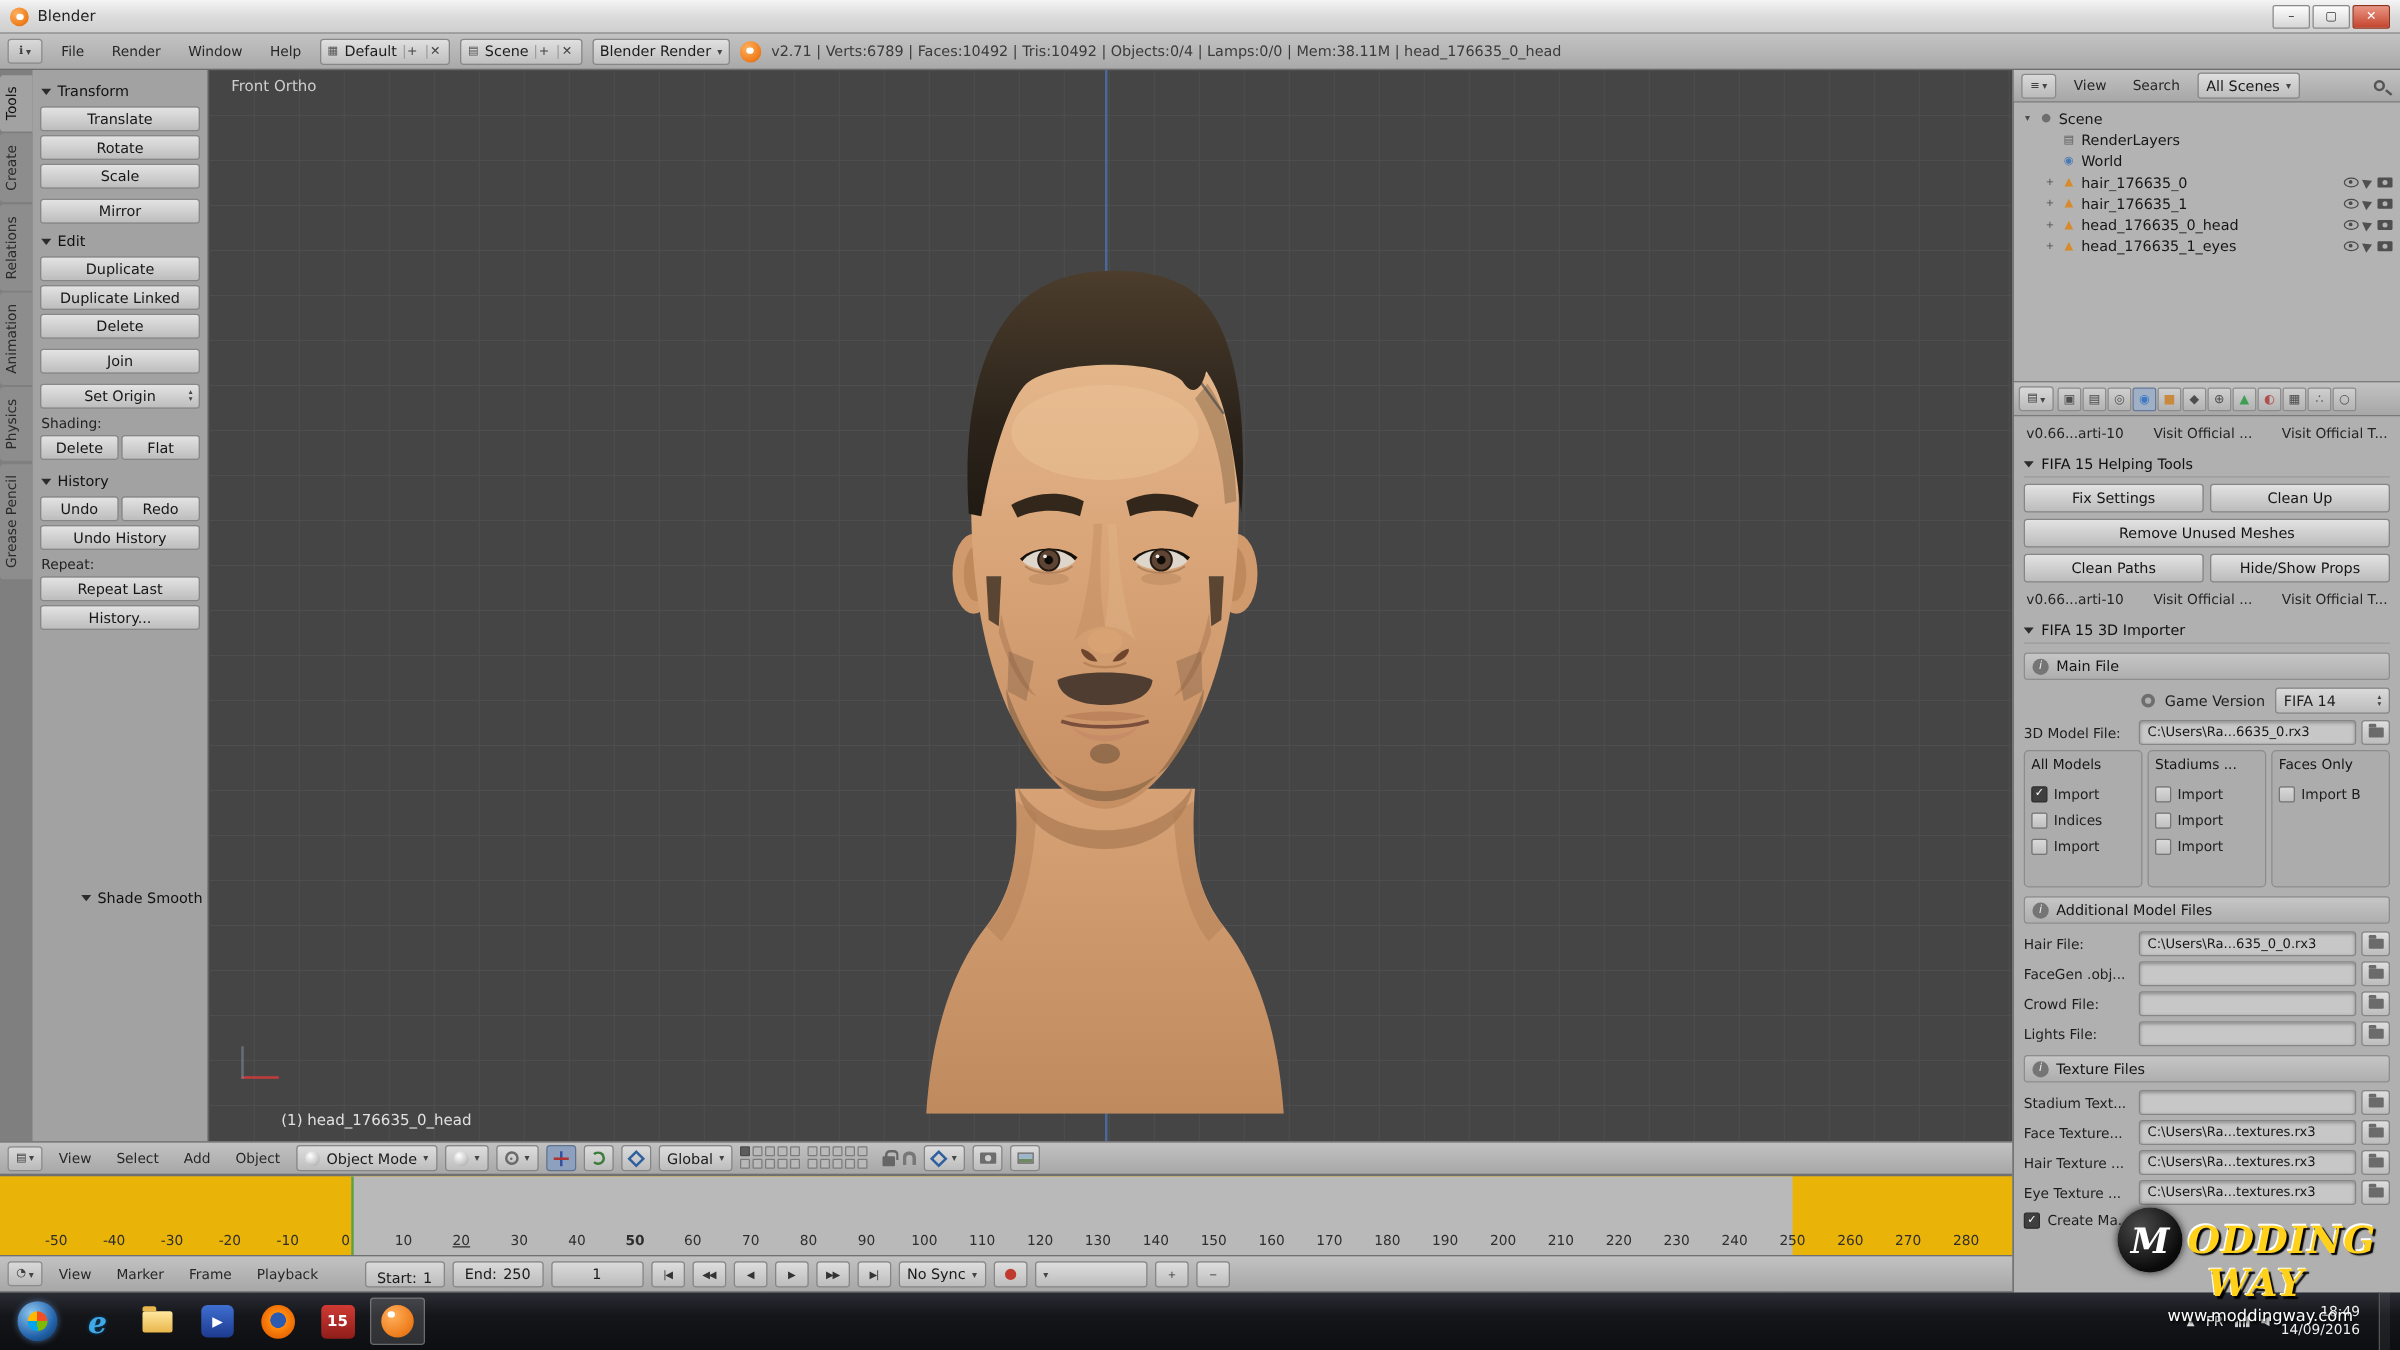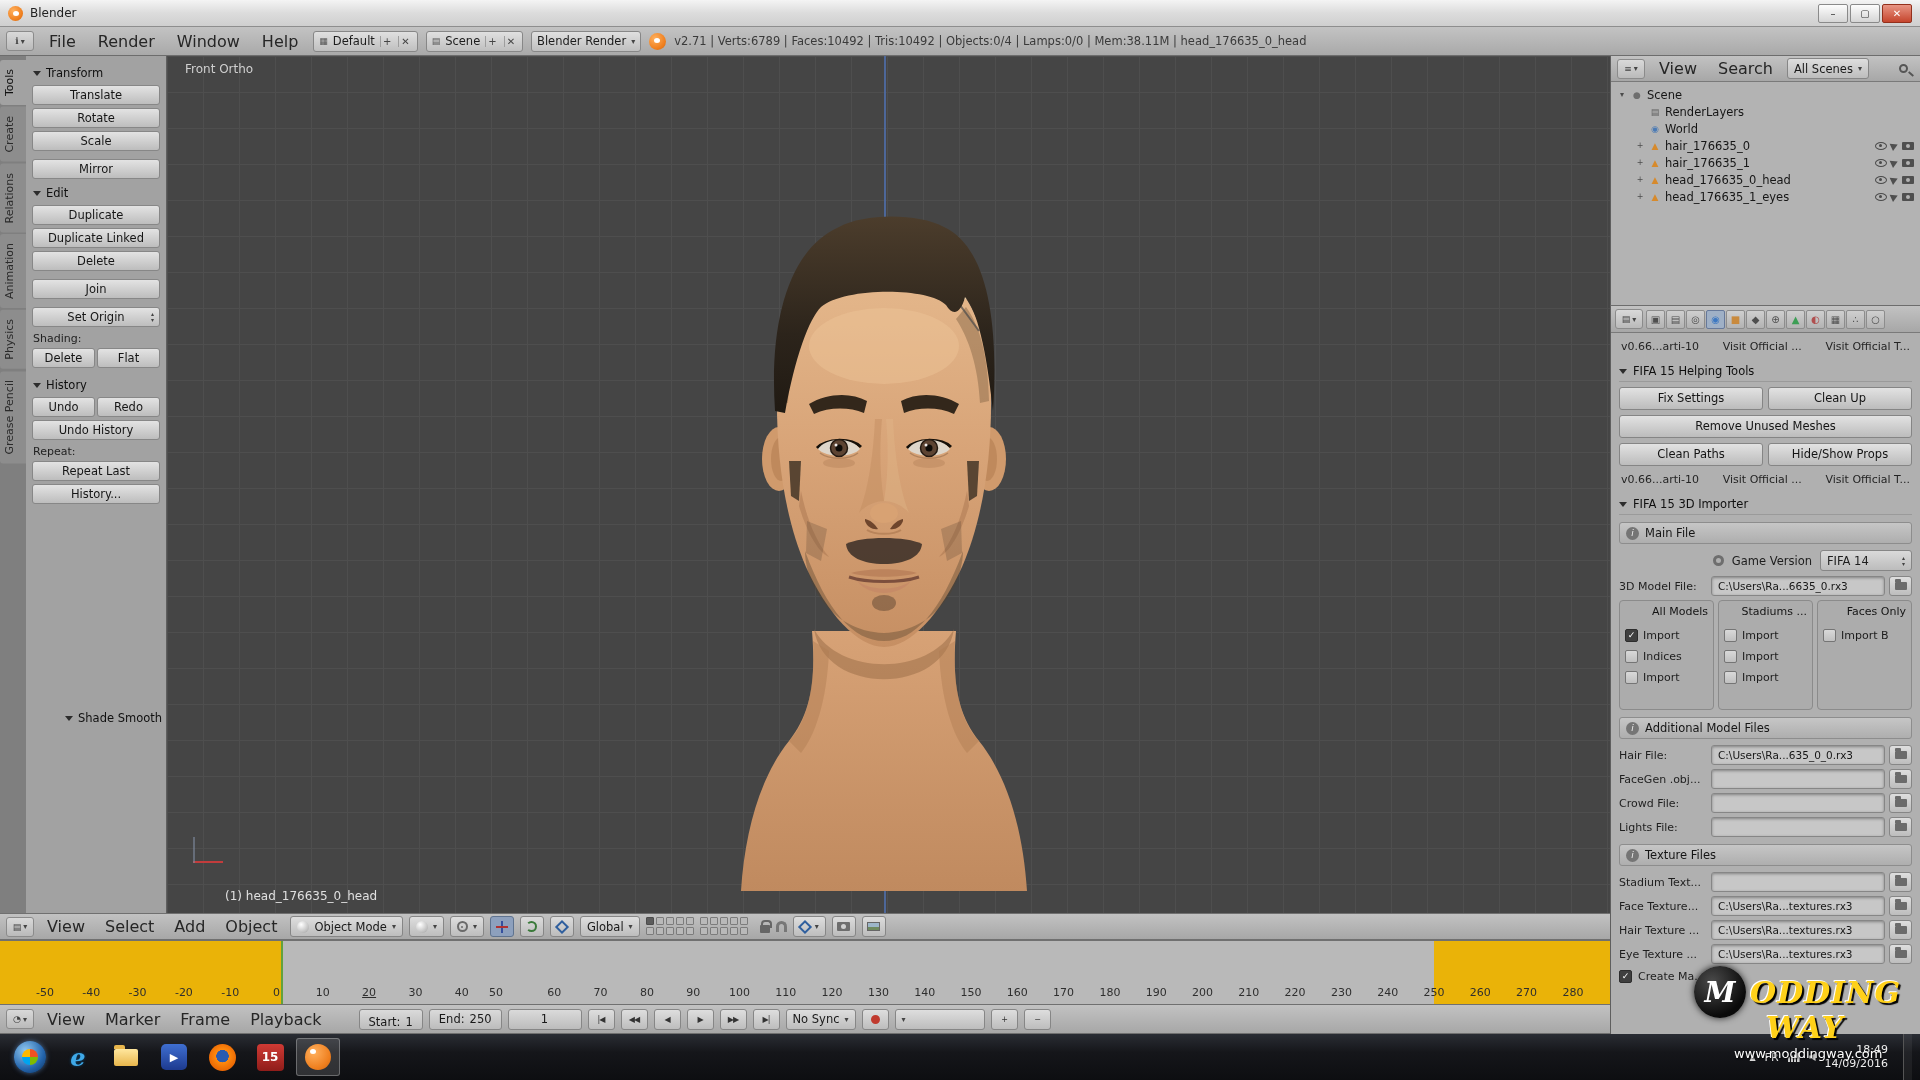--- a/index.html
+++ b/index.html
@@ -9,21 +9,21 @@
 
 
 .titlebar{position:absolute;left:0;top:0;right:0;height:27px;background:linear-gradient(#f4f4f4,#dcdcdc 50%,#cfcfcf);border-bottom:1px solid #8e8e8e;display:flex;align-items:center;gap:7px;padding:0 8px}
 .wtitle{font-size:12px;color:#222}
 .caps{margin-left:auto;display:flex;gap:2px}
 .cap{width:30px;height:19px;border:1px solid #8a8a8a;border-radius:2px;background:linear-gradient(#fdfdfd,#d5d5d5);display:flex;align-items:center;justify-content:center;font-size:10px;color:#333}
 .cap.close{background:linear-gradient(#e89584,#c5452d);border-color:#93301c;color:#fff}
 
 
 .infobar{position:absolute;left:0;top:27px;right:0;height:29px;background:linear-gradient(#c3c3c3,#a9a9a9);border-bottom:1px solid #6d6d6d;display:flex;align-items:center;gap:8px;padding:0 6px}
-.menu{padding:0 7px;font-size:16px;color:#262626;cursor:default}
+.menu{padding:0 7px;font-size:11px;color:#262626;cursor:default}
 .ebtn{height:20px;min-width:28px;border:1px solid #8b8b8b;border-radius:3px;background:linear-gradient(#d9d9d9,#bababa);display:flex;align-items:center;justify-content:center;gap:2px;font-size:9px;color:#3f3f3f;padding:0 3px}
 .selector{display:flex;align-items:center;height:21px;background:linear-gradient(#e0e0e0,#bfbfbf);border:1px solid #878787;border-radius:3px;padding:0 5px;gap:5px;font-size:11.5px;color:#1c1c1c}
 .selector .sel-ic{font-size:9px;color:#555}
 .selector .plus,.selector .xbt{font-size:10px;color:#444;padding:0 2px;border-left:1px solid #9e9e9e}
 .dda{font-size:8px;color:#444}
 .blogo{width:17px;height:17px;border-radius:50%;background:radial-gradient(circle at 35% 32%,#ffb05e,#ef7f1e 65%,#c96512);position:relative;flex:0 0 auto}
 .blogo i{position:absolute;left:5px;top:5px;width:6px;height:5px;border-radius:50%;background:#fff}
 .blogo.sm{width:15px;height:15px}
 .stats{font-size:11.5px;color:#3a3a3a;white-space:nowrap}
 
@@ -122,21 +122,21 @@
 .gear{width:11px;height:11px;border-radius:50%;border:3px solid #6e6e6e}
 .numdd{display:flex;align-items:center;justify-content:space-between;width:92px;height:21px;padding:0 6px;background:linear-gradient(#dadada,#bcbcbc);border:1px solid #868686;border-radius:3px}
 .prow{display:flex;align-items:center;gap:4px;margin-bottom:4px}
 .plabel{width:88px;color:#1e1e1e;white-space:nowrap;overflow:hidden;font-size:11px}
 .tfield{flex:1;height:20px;line-height:18px;border-radius:3px;background:#c7c7c7;box-shadow:inset 0 1px 3px rgba(0,0,0,.35);border:1px solid #868686;font-size:10.5px;color:#161616;padding:0 6px;white-space:nowrap;overflow:hidden}
 .folderbtn{width:23px;height:20px;border:1px solid #868686;border-radius:3px;background:linear-gradient(#dedede,#bdbdbd);display:flex;align-items:center;justify-content:center}
 .folder{width:12px;height:8px;background:#6b6b6b;border-radius:1px;position:relative;display:block}
 .folder:before{content:"";position:absolute;left:0;top:-3px;width:6px;height:3px;background:#6b6b6b;border-radius:1px 1px 0 0}
 .colswrap{display:flex;gap:4px;margin:3px 0 2px}
 .icol{flex:1;border:1px solid #8b8b8b;border-radius:4px;background:#acacac;padding:4px 5px;min-height:110px}
-.icol-t{text-align:right;font-size:11px;color:#141414;margin-bottom:7px;white-space:nowrap;overflow:hidden}
+.icol-t{text-align:left;font-size:11px;color:#141414;margin-bottom:7px;white-space:nowrap;overflow:hidden}
 .irow{display:flex;align-items:center;gap:5px;height:21px;font-size:11px}
 .ilb{white-space:nowrap;overflow:hidden}
 .cb{width:13px;height:13px;border:1px solid #757575;border-radius:2px;background:linear-gradient(#d9d9d9,#c0c0c0);font-size:9px;line-height:11px;text-align:center;color:#fff;flex:0 0 auto}
 .cb.checked{background:#3f3f3f;border-color:#2d2d2d}
 .createrow{display:flex;align-items:center;gap:6px;margin-top:6px;font-size:11px}
 
 
 .taskbar{position:absolute;left:0;top:1034px;right:0;height:46px;background:linear-gradient(#2a2d34,#15161a 40%,#0d0e11);display:flex;align-items:center;padding:0 8px;z-index:20}
 .tbicons{display:flex;align-items:center;gap:4px}
 .tbi{width:44px;height:38px;border-radius:3px;display:flex;align-items:center;justify-content:center;position:relative}
@@ -437,21 +437,21 @@
         <span class="tick" style="left: 45px;">-50</span>
         <span class="tick" style="left: 91.3px;">-40</span>
         <span class="tick" style="left: 137.6px;">-30</span>
         <span class="tick" style="left: 183.9px;">-20</span>
         <span class="tick" style="left: 230.2px;">-10</span>
         <span class="tick" style="left: 276.5px;">0</span>
         <span class="tick" style="left: 322.8px;">10</span>
         <span class="tick" style="left: 369.1px; text-decoration: underline;">20</span>
         <span class="tick" style="left: 415.4px;">30</span>
         <span class="tick" style="left: 461.7px;">40</span>
-        <span class="tick" style="left: 496px;">50</span>
+        <span class="tick" style="left: 508px; font-weight: bold;">50</span>
         <span class="tick" style="left: 554.3px;">60</span>
         <span class="tick" style="left: 600.6px;">70</span>
         <span class="tick" style="left: 646.9px;">80</span>
         <span class="tick" style="left: 693.2px;">90</span>
         <span class="tick" style="left: 739.5px;">100</span>
         <span class="tick" style="left: 785.8px;">110</span>
         <span class="tick" style="left: 832.1px;">120</span>
         <span class="tick" style="left: 878.4px;">130</span>
         <span class="tick" style="left: 924.7px;">140</span>
         <span class="tick" style="left: 971px;">150</span>

